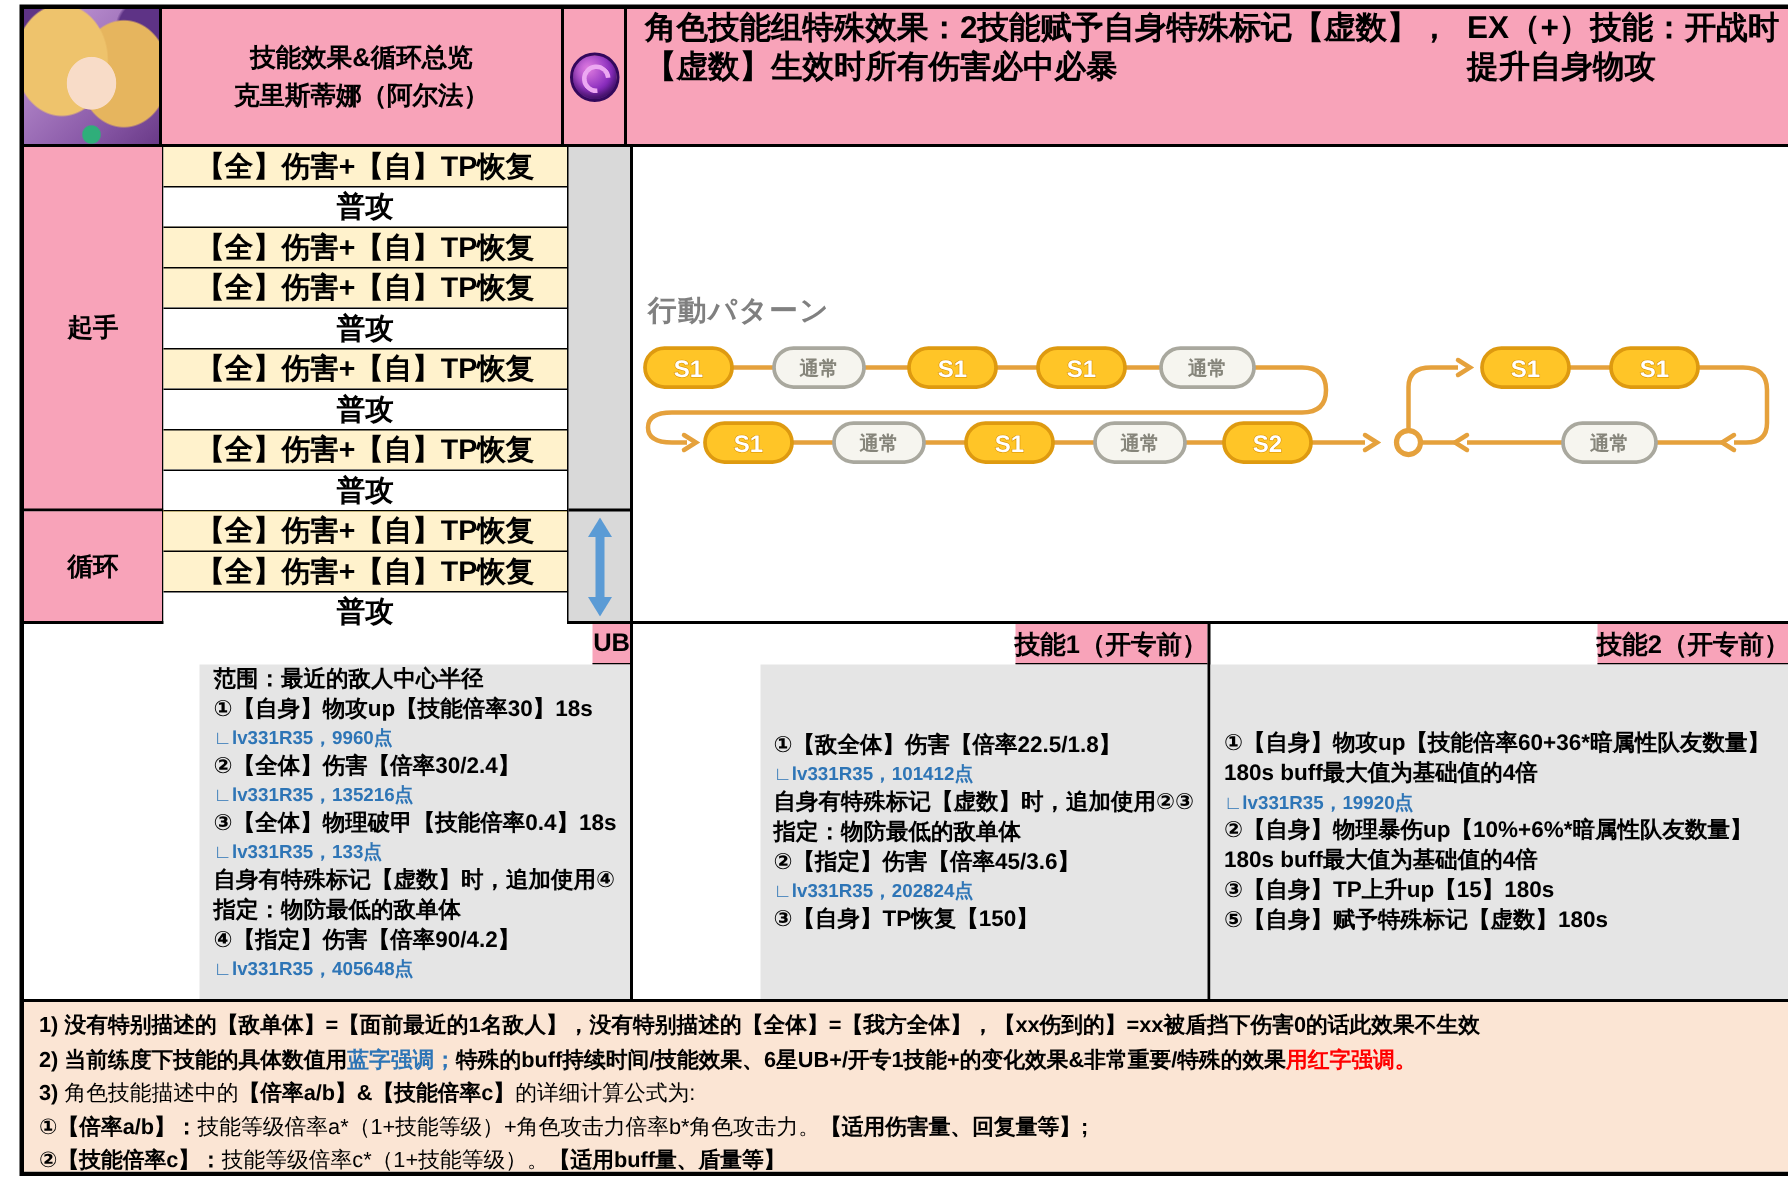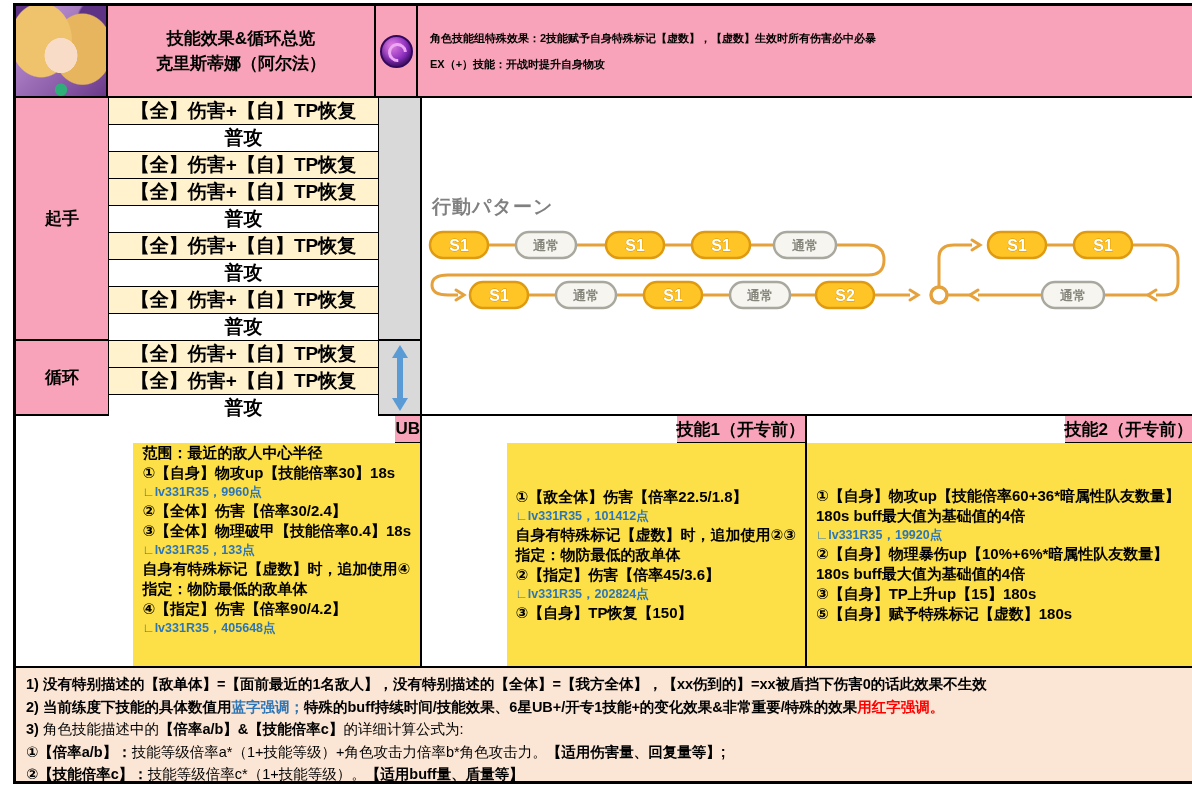--- a/index.html
+++ b/index.html
@@ -20,22 +20,22 @@
   .title-cell { width:268px; height:100%; border-right:2px solid #000; background:#F8A3B9;
     display:flex; flex-direction:column; align-items:center; justify-content:center;
     font-weight:bold; font-size:17px; line-height:25px; color:#000; text-align:center; }
   .icon-cell { width:42px; height:100%; border-right:2px solid #000; background:#F8A3B9;
     display:flex; align-items:center; justify-content:center; }
   .orb { width:33px; height:33px; border-radius:50%; position:relative;
     background:radial-gradient(circle at 35% 30%, #e07de0, #8a2dbe 55%, #4a1080 88%);
     border:2px solid #33085c; box-shadow:inset 0 -3px 5px rgba(0,0,0,.35); }
   .orb::after { content:""; position:absolute; left:6px; top:6px; width:13px; height:13px; border-radius:50%;
     border:3px solid #ECA8F2; border-right-color:transparent; transform:rotate(40deg); }
-  .desc-cell { flex:1; height:100%; background:#F8A3B9; display:flex; flex-direction:column; justify-content:center;
-    padding-left:12px; font-weight:bold; font-size:11px; line-height:26px; color:#000; }
+  .desc-cell { flex:1; height:100%; background:#F8A3B9; display:flex; flex-direction:row; justify-content:center;
+    padding-left:12px; font-weight:bold; font-size:21px; line-height:26px; color:#000; }
 
   
   .rotation-area { position:absolute; left:0; top:92px; width:404px; height:318px; display:flex; border-bottom:2px solid #000; }
   .rot-label-col { width:92px; display:flex; flex-direction:column; }
   .rot-label { background:#F8A3B9; display:flex; align-items:center; justify-content:center;
     font-weight:bold; font-size:17px; color:#000; }
   .rot-label.opening { height:243px; border-bottom:2px solid #000; }
   .rot-label.loop { flex:1; }
   .rot-rows-col { width:270px; border-left:1px solid #000; display:flex; flex-direction:column; }
   .rot-block-opening { height:243px; border-bottom:2px solid #000; display:flex; flex-direction:column; }
@@ -64,21 +64,21 @@
   .pattern-svg .node-circle { fill:#fff; stroke:#E5A13C; stroke-width:3.5; }
 
   
   .bottom-table { position:absolute; left:0; top:410px; width:1177px; height:252px; display:flex; border-bottom:2px solid #000; }
   .skill-col { height:100%; display:flex; flex-direction:column;align-items:flex-end; }
   .skill-col.c1 { width:404px; }
   .skill-col.c2 { width:385px; border-left:2px solid #000; }
   .skill-col.c3 { flex:1; border-left:2px solid #000; }
   .col-header { height:27px; background:#F8A3B9; border-bottom:1px solid #000; display:flex; align-items:center; justify-content:center;
     font-weight:bold; font-size:17px; color:#000; }
-  .col-body { flex:1; background:#fde047; padding:0 9px; display:flex; flex-direction:column; }
+  .col-body { flex:1; background:#e5e5e5; padding:0 9px; display:flex; flex-direction:column; }
   .col-body.center { justify-content:center; }
   .sl { color:#000; }
   .sl.m { font-weight:bold; font-size:15px; line-height:20px; }
   .sl.v { font-weight:bold; font-size:12.5px; line-height:18px; color:#2E75B6; }
 
   
   .notes { position:absolute; left:0; top:662px; width:1177px; height:113px; background:#FBE5D4; padding:5px 10px; }
   .note-line { font-size:14.5px; line-height:22.5px; color:#000; white-space:nowrap; }
   .seg.b { font-weight:bold; }
   .seg.reg { font-weight:normal; }
@@ -219,20 +219,21 @@
   </div>
 
   <div class="bottom-table">
     <div class="skill-col c1">
       <div class="col-header">UB</div>
       <div class="col-body">
         <div class="sl m">范围：最近的敌人中心半径</div>
         <div class="sl m">①【自身】物攻up【技能倍率30】18s</div>
         <div class="sl v">∟lv331R35，9960点</div>
         <div class="sl m">②【全体】伤害【倍率30/2.4】</div>
+        <div class="sl v">∟lv331R35，135216点</div>
         <div class="sl m">③【全体】物理破甲【技能倍率0.4】18s</div>
         <div class="sl v">∟lv331R35，133点</div>
         <div class="sl m">自身有特殊标记【虚数】时，追加使用④</div>
         <div class="sl m">指定：物防最低的敌单体</div>
         <div class="sl m">④【指定】伤害【倍率90/4.2】</div>
         <div class="sl v">∟lv331R35，405648点</div>
       </div>
     </div>
     <div class="skill-col c2">
       <div class="col-header">技能1（开专前）</div>

